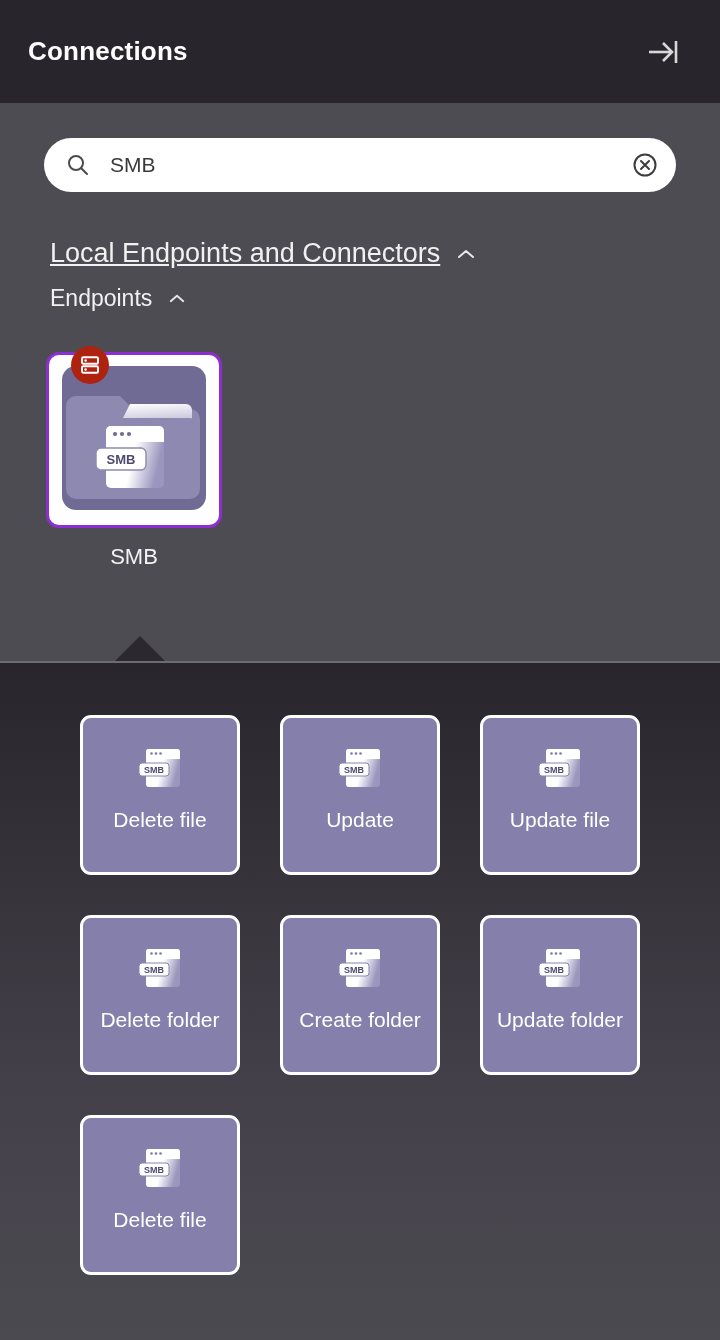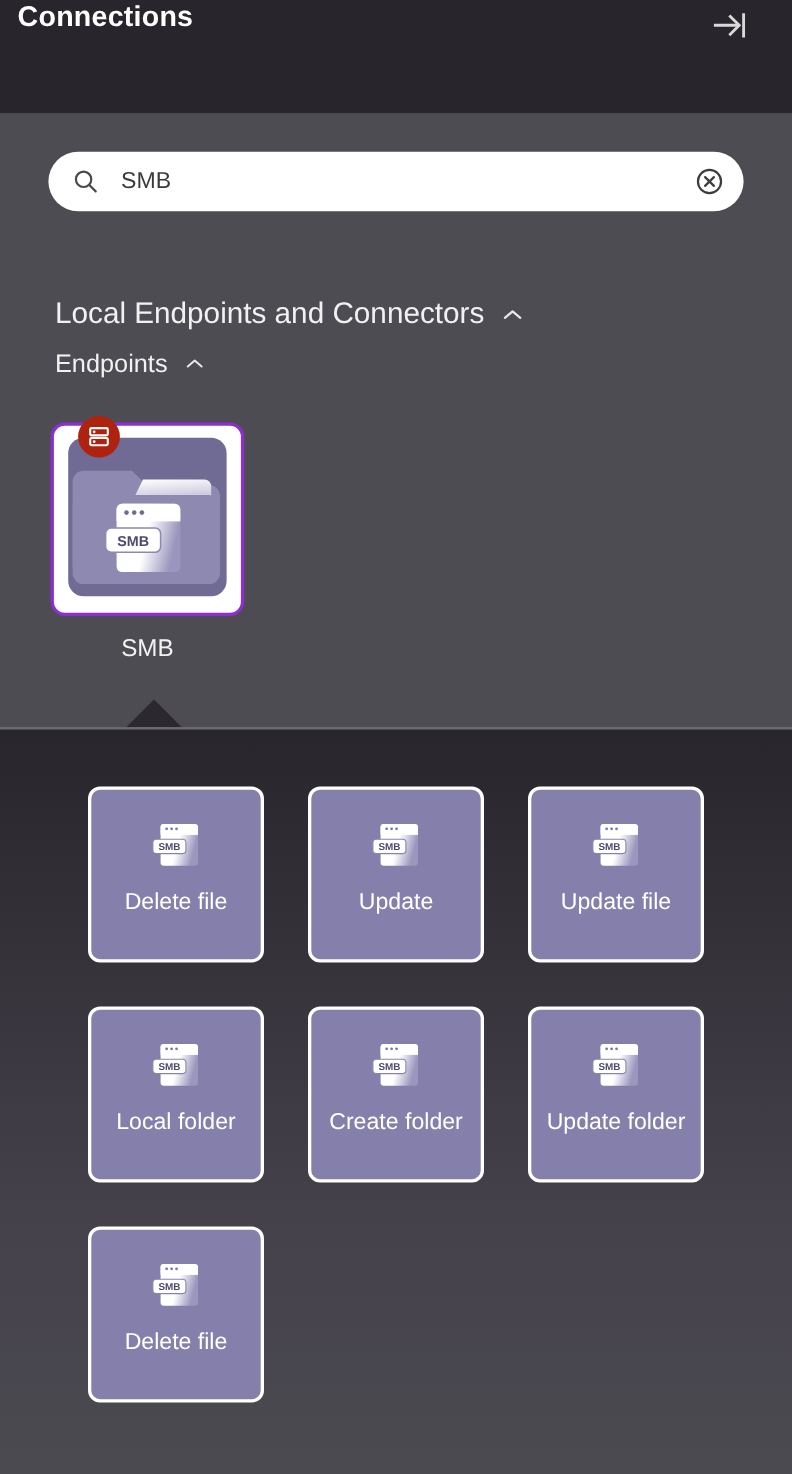--- a/index.html
+++ b/index.html
@@ -19,22 +19,23 @@
     display: flex;
     flex-direction: column;
   }
 
   
   .header {
     height: 103px;
     flex: 0 0 103px;
     background: #28252c;
     display: flex;
+    align-items: center;
     justify-content: space-between;
-    padding: 0 34px 0 16px;
+    padding: 0 34px 0 28px;
     gap: 40px;
   }
   .header-title {
     color: #ffffff;
     font-size: 26px;
     font-weight: bold;
     letter-spacing: 0.2px;
   }
   .collapse-btn {
     width: 46px;
@@ -77,21 +78,21 @@
   .clear-icon { flex: 0 0 26px; height: 26px; cursor: pointer; display: flex; align-items: center; }
 
   
   .section-hdr {
     display: flex;
     align-items: center;
     color: #f1f1f1;
     cursor: pointer;
     margin-left: 6px;
   }
-  .section-hdr.level1 { margin-top: 78px; font-size: 27px; }
+  .section-hdr.level1 { margin-top: 46px; font-size: 27px; text-decoration: underline; }
   .section-hdr.level2 { margin-top: 16px; font-size: 23px; }
   .section-hdr .caret { margin-left: 16px; display: flex; align-items: center; }
 
   
   .endpoint-row { margin-top: 40px; display: flex; }
   .endpoint {
     width: 180px;
     display: flex;
     flex-direction: column;
     align-items: center;
@@ -350,21 +351,21 @@
             <rect x="16" y="5" width="34" height="38" rx="3" fill="url(#wb1)"></rect>
             <rect x="16" y="5" width="34" height="9" rx="3" fill="#ffffff"></rect>
             <rect x="16" y="11" width="34" height="4" fill="#ffffff"></rect>
             <circle cx="21.5" cy="9.5" r="1.3" fill="#7d79a6"></circle>
             <circle cx="26" cy="9.5" r="1.3" fill="#7d79a6"></circle>
             <circle cx="30.5" cy="9.5" r="1.3" fill="#7d79a6"></circle>
             <rect x="9" y="19" width="30" height="13" rx="3" fill="#ffffff" stroke="#8884ae" stroke-width="1"></rect>
             <text x="24" y="28.6" font-family="Liberation Sans, sans-serif" font-size="9" font-weight="bold" fill="#4e4a6e" text-anchor="middle">SMB</text>
           </svg>
         </span>
-        <span class="tile-label">Local folder</span>
+        <span class="tile-label">Delete folder</span>
       </div>
 
       <div class="tile">
         <span class="tile-icon">
           <svg width="60" height="50" viewBox="0 0 60 50">
             <rect x="16" y="5" width="34" height="38" rx="3" fill="url(#wb1)"></rect>
             <rect x="16" y="5" width="34" height="9" rx="3" fill="#ffffff"></rect>
             <rect x="16" y="11" width="34" height="4" fill="#ffffff"></rect>
             <circle cx="21.5" cy="9.5" r="1.3" fill="#7d79a6"></circle>
             <circle cx="26" cy="9.5" r="1.3" fill="#7d79a6"></circle>

